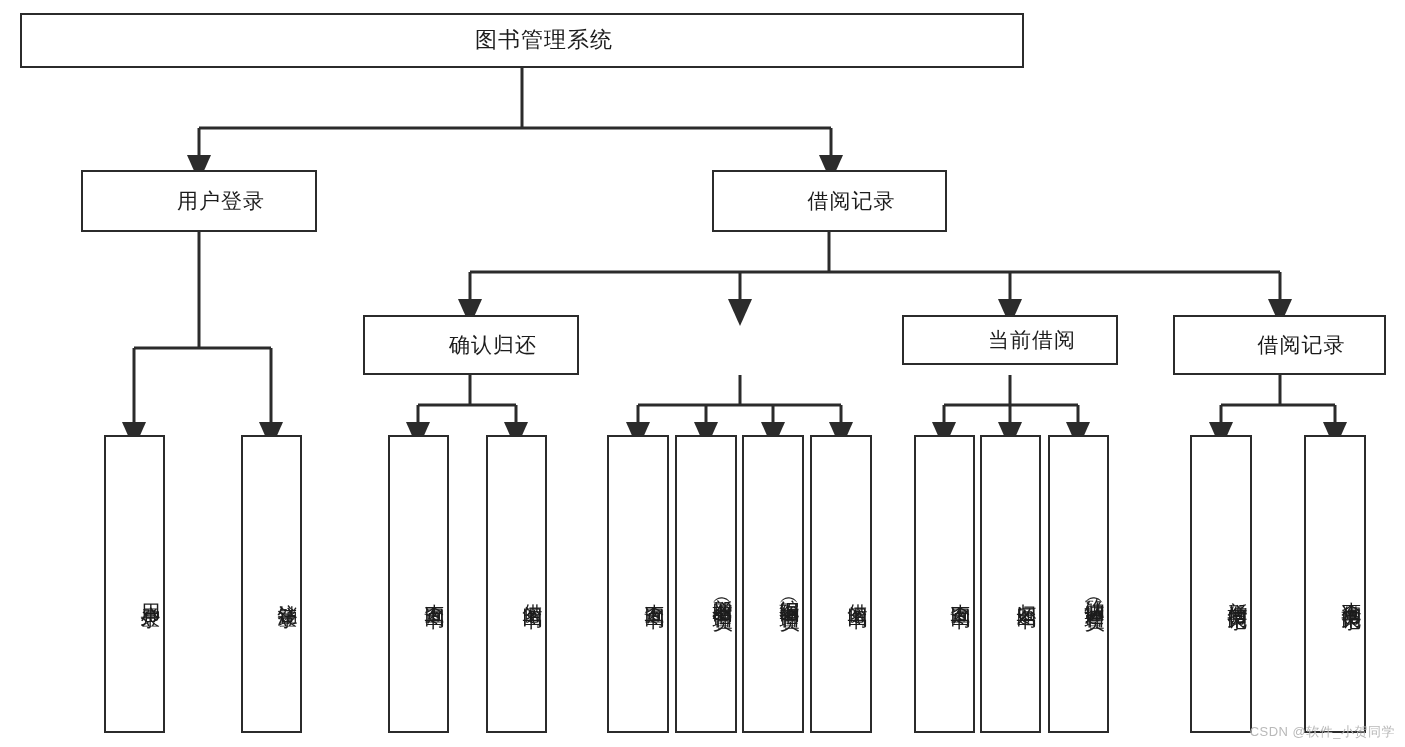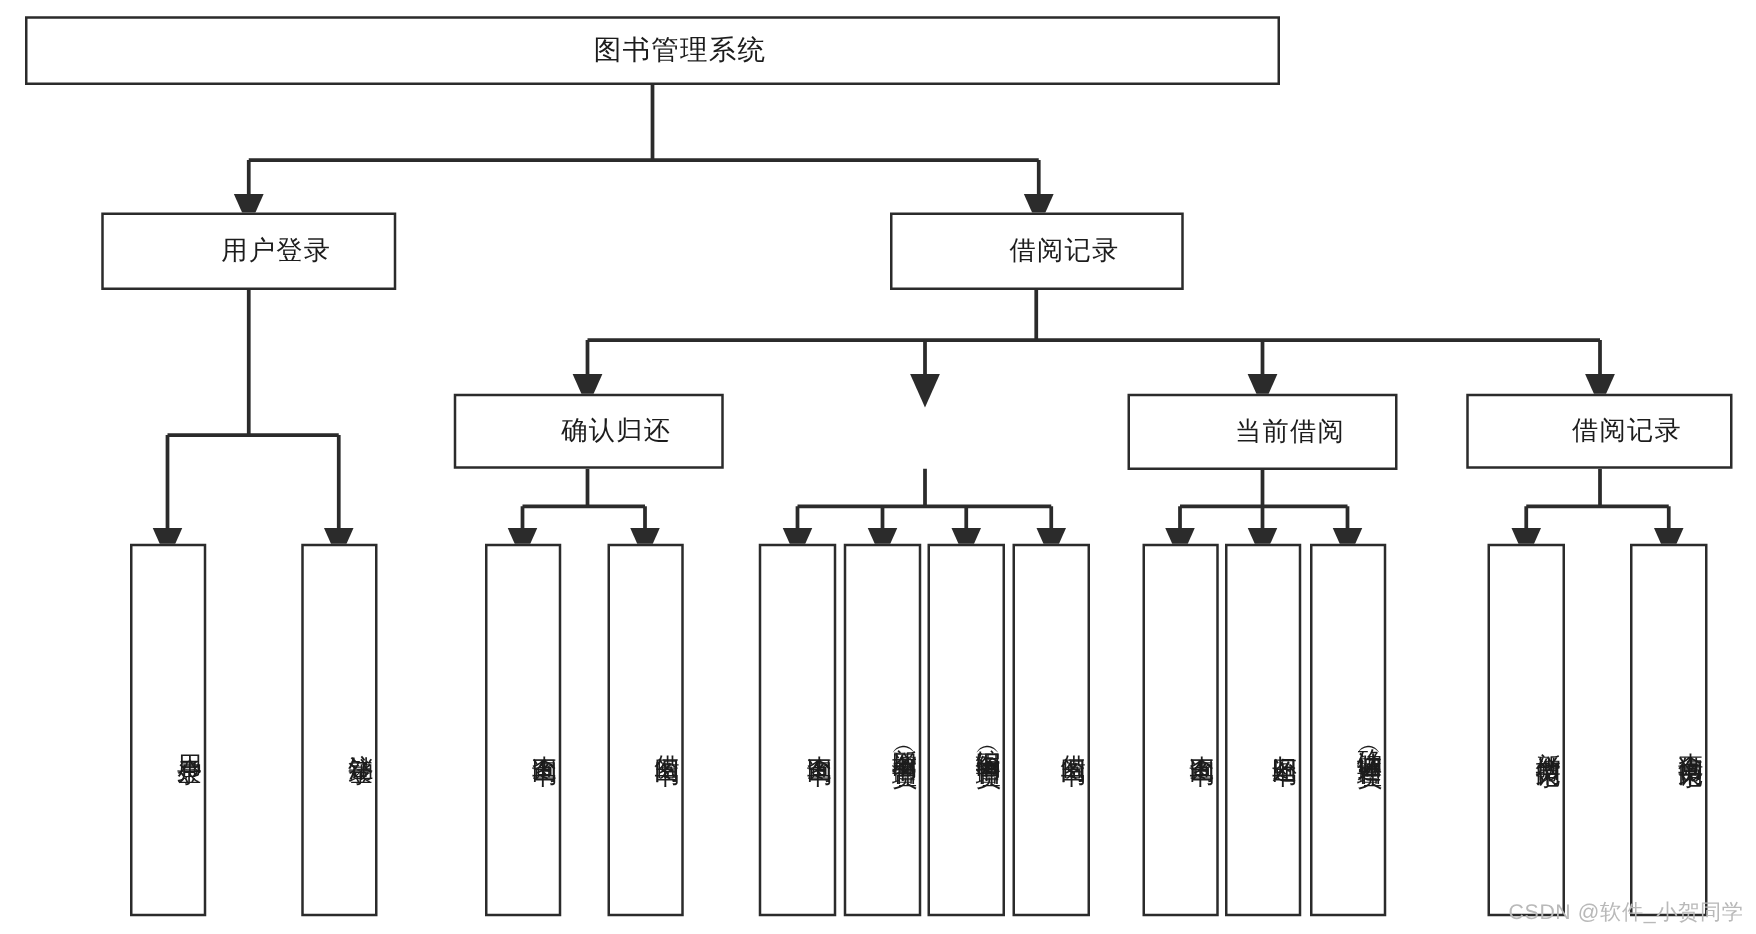--- a/index.html
+++ b/index.html
@@ -56,21 +56,21 @@
   }
   .node.vert .vlabel {
     writing-mode: vertical-rl;
     text-orientation: upright;
     white-space: nowrap;
   }
   #watermark {
     position: absolute;
     right: 10px;
     bottom: 6px;
-    font-size: 17px;
+    font-size: 13px;
     color: #b9b9b9;
     letter-spacing: 0.5px;
     white-space: nowrap;
   }
 </style>
 </head>
 <body>
 
 <div id="canvas">
 
@@ -123,21 +123,21 @@
       <path d="M1335,405 L1335,425" marker-end="url(#arrow)"></path>
     </g>
   </svg>
 
   <div class="node horiz root" style="left:20px; top:13px; width:1004px; height:55px;">图书管理系统</div>
 
   <div class="node horiz" style="left:81px; top:170px; width:236px; height:62px;">用户登录</div>
   <div class="node horiz" style="left:712px; top:170px; width:235px; height:62px;">借阅记录</div>
 
   <div class="node horiz" style="left:363px; top:315px; width:216px; height:60px;">确认归还</div>
-  <div class="node horiz" style="left:902px; top:315px; width:216px; height:61px;">当前借阅</div>
+  <div class="node horiz" style="left:902px; top:315px; width:216px; height:50px;">当前借阅</div>
   <div class="node horiz" style="left:1173px; top:315px; width:213px; height:60px;">借阅记录</div>
 
   <div class="node vert" style="left:104px; top:435px; width:61px; height:298px;">
     <span class="vlabel">用户登录</span>
   </div>
   <div class="node vert" style="left:241px; top:435px; width:61px; height:298px;">
     <span class="vlabel">注销登录</span>
   </div>
 
   <div class="node vert" style="left:388px; top:435px; width:61px; height:298px;">

